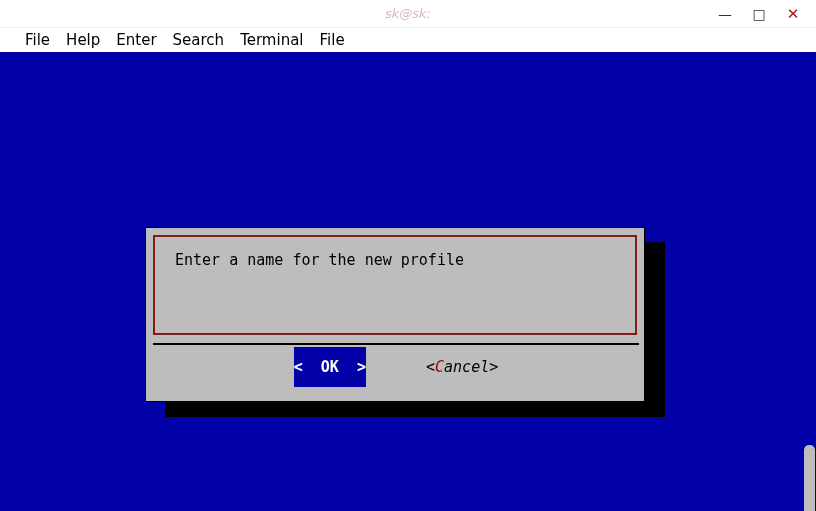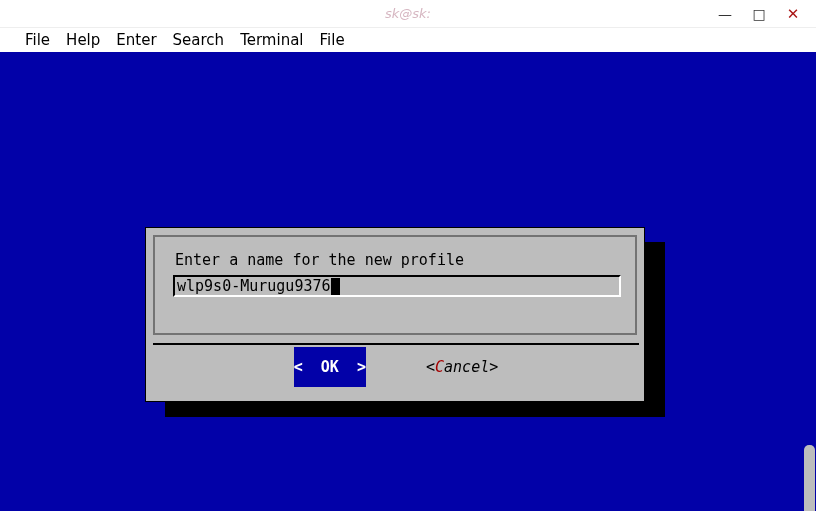--- a/index.html
+++ b/index.html
@@ -81,21 +81,21 @@
       height: 175px;
       background: #bdbdbd;
       border: 1px solid #000;
     }
     .dlg-inner-border {
       position: absolute;
       left: 7px;
       top: 7px;
       width: 484px;
       height: 100px;
-      border: 2px solid #737373;
+      border: 2px solid #7f1d1d;
       background: transparent;
     }
     .dlg-prompt {
       position: absolute;
       left: 20px;
       top: 14px;
       color: #000;
       font-size: 15px;
       font-family: "DejaVu Sans Mono", "Liberation Mono", monospace;
       white-space: pre;
@@ -192,25 +192,20 @@
   <span class="menu-item">File</span>
 </div>
 
 <div class="terminal-area">
 
   <div class="dlg-shadow"></div>
 
   <div class="dialog">
     <div class="dlg-inner-border">
       <div class="dlg-prompt">Enter a name for the new profile</div>
-      <div class="dlg-input-box">
-        <span class="dlg-input">
-          <span>wlp9s0-Murugu9376</span><span class="cursor-block"></span>
-        </span>
-      </div>
     </div>
 
     <div class="dlg-sep"></div>
 
     <div class="dlg-buttons">
       <span class="btn-ok">&lt;  OK  &gt;</span>
       <span class="btn-cancel"><span>&lt;</span><span class="hotkey">C</span><span>ancel&gt;</span></span>
     </div>
   </div>
 

